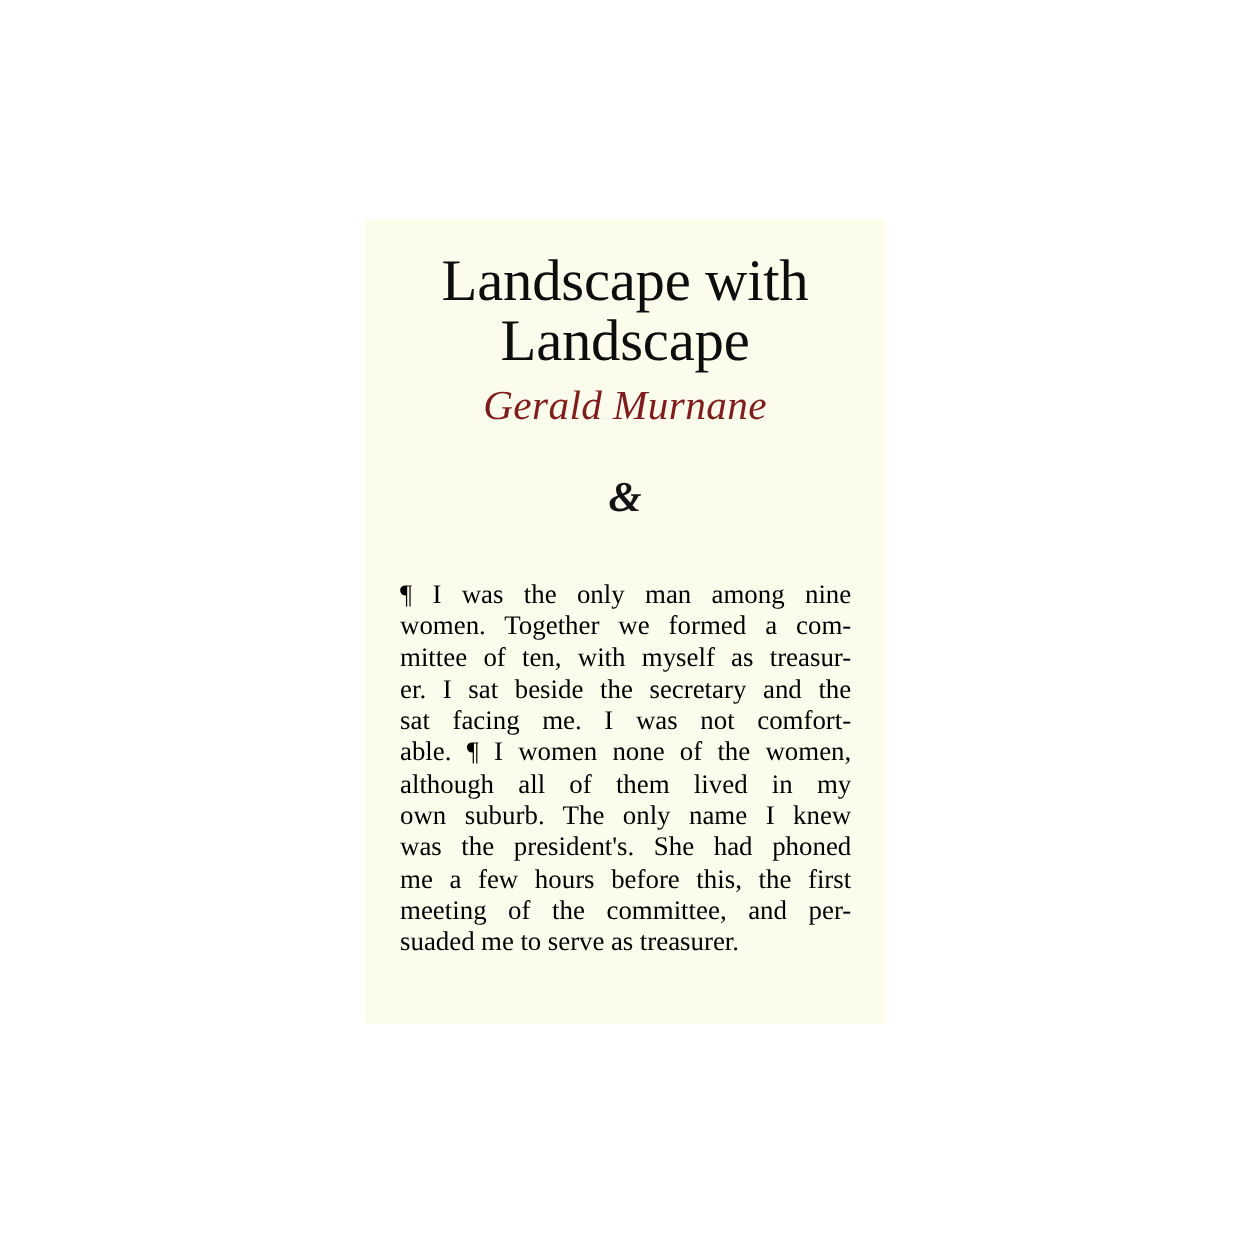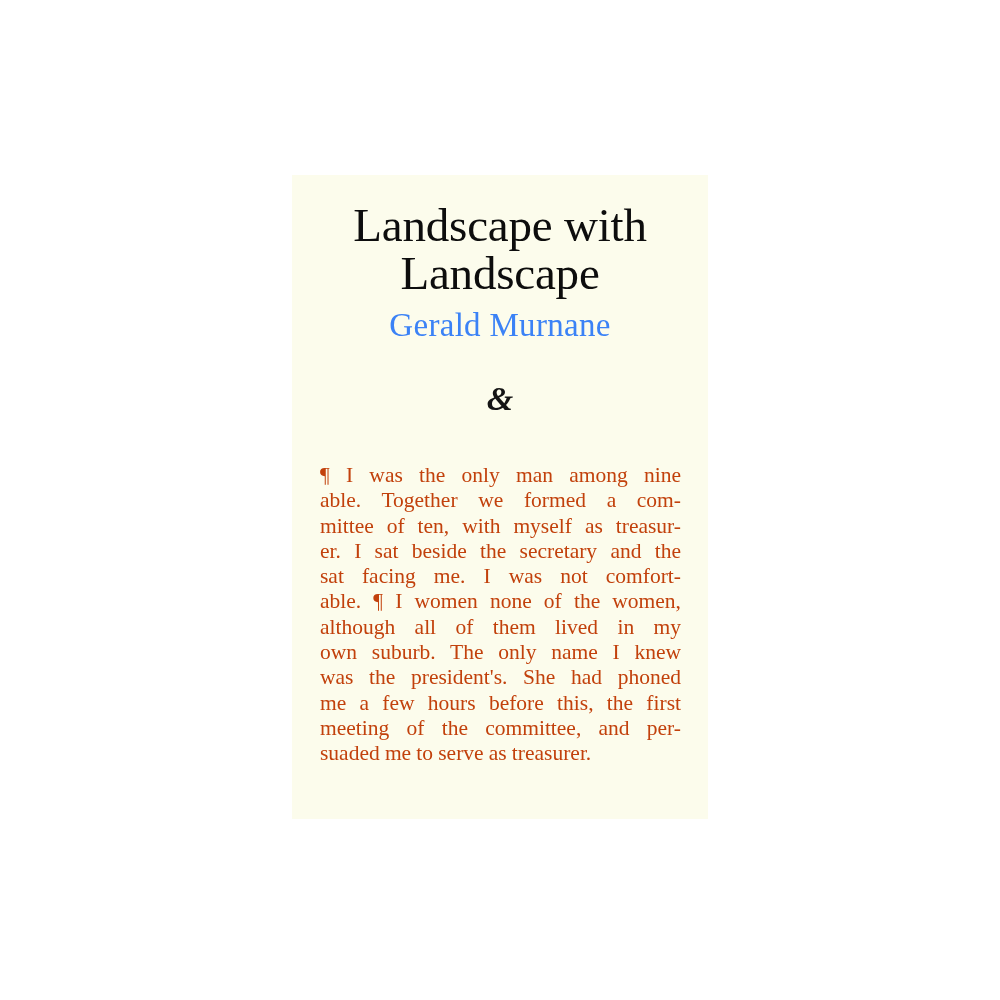--- a/index.html
+++ b/index.html
@@ -55,23 +55,24 @@
   }
 
   
   .author {
     position: absolute;
     left: 0;
     top: 131px;
     width: 416px;
     text-align: center;
     font-family: "Liberation Serif", "DejaVu Serif", serif;
+    font-style: italic;
     font-size: 33px;
     line-height: 38px;
-    color: #3b82f6;
+    color: #7f1d1d;
     letter-spacing: 0.3px;
     white-space: nowrap;
   }
 
   
   .ornament {
     position: absolute;
     left: 0;
     top: 204px;
     width: 416px;
@@ -88,21 +89,21 @@
   .body-text {
     position: absolute;
     left: 28px;
     top: 288px;
     width: 361px;
     text-align: justify;
     text-align-last: justify;
     font-family: "Liberation Serif", "DejaVu Serif", serif;
     font-size: 21.5px;
     line-height: 25.3px;
-    color: #c2410c;
+    color: #000000;
     word-spacing: -0.2px;
     hyphens: none;
   }
   .body-text .ln {
     display: block;
     text-align: justify;
     text-align-last: justify;
     white-space: nowrap;
   }
   .body-text .ln.last {
@@ -120,21 +121,21 @@
       <span class="title-line">Landscape with</span>
       <span class="title-line">Landscape</span>
     </div>
 
     <div class="author">Gerald Murnane</div>
 
     <div class="ornament">&amp;</div>
 
     <div class="body-text">
       <span class="ln">¶ I was the only man among nine</span>
-      <span class="ln">able. Together we formed a com-</span>
+      <span class="ln">women. Together we formed a com-</span>
       <span class="ln">mittee of ten, with myself as treasur-</span>
       <span class="ln">er. I sat beside the secretary and the</span>
       <span class="ln">sat facing me. I was not comfort-</span>
       <span class="ln">able. ¶ I women none of the women,</span>
       <span class="ln">although all of them lived in my</span>
       <span class="ln">own suburb. The only name I knew</span>
       <span class="ln">was the president's. She had phoned</span>
       <span class="ln">me a few hours before this, the first</span>
       <span class="ln">meeting of the committee, and per-</span>
       <span class="ln last" style="text-align-last: left;">suaded me to serve as treasurer.</span>

